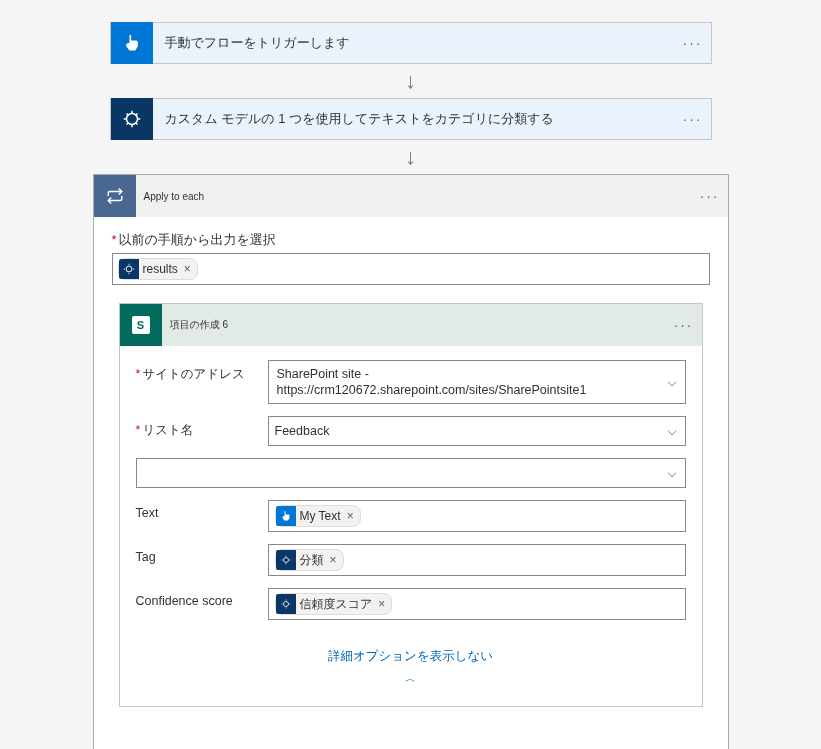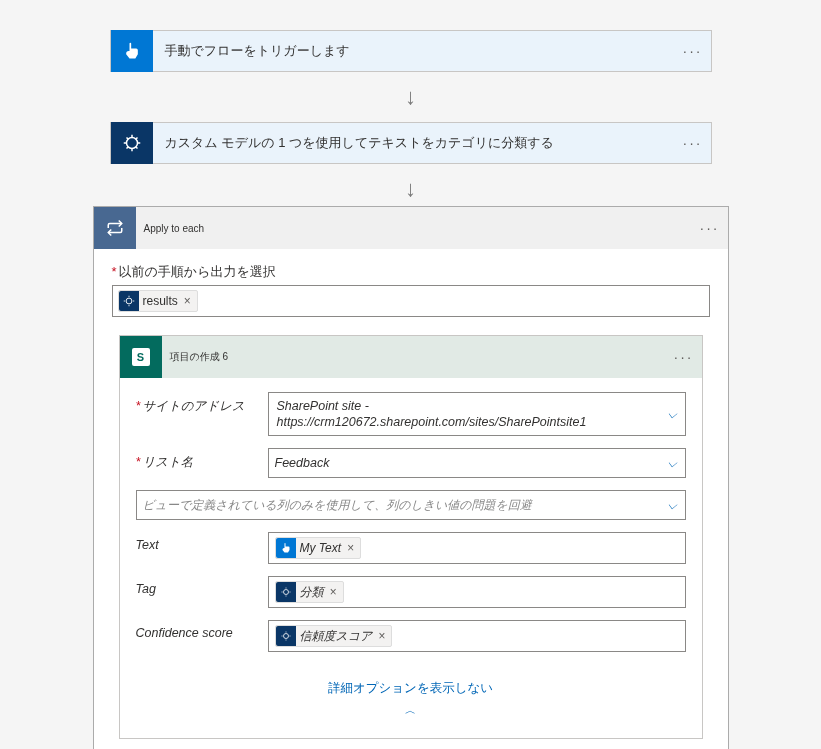--- a/index.html
+++ b/index.html
@@ -11,21 +11,21 @@
     width: 821px;
     height: 749px;
     overflow: hidden;
     position: relative;
   }
   .canvas { padding-top: 22px; }
 
   
   .step-card {
     width: 602px;
-    margin: 8px auto;
+    margin: 0 auto;
     background: #fff;
     border: 1px solid #c8c6c4;
     display: flex;
     align-items: center;
     height: 42px;
   }
   .step-icon {
     width: 42px;
     height: 42px;
     display: flex;
@@ -104,21 +104,21 @@
     min-height: 30px;
     display: flex;
     align-items: center;
   }
 
   .token {
     display: inline-flex;
     align-items: center;
     background: #f3f2f1;
     border: 1px solid #ddd;
-    border-radius: 2px;
+    border-radius: 8px;
     height: 22px;
     font-size: 12px;
     padding-right: 4px;
     gap: 4px;
   }
   .token .tk-ico {
     width: 20px;
     height: 20px;
     display: flex;
     align-items: center;
@@ -155,21 +155,21 @@
     font-size: 14px;
     position: relative;
   }
   .sp-icon .sq {
     width: 18px; height: 18px; background: #fff; color: #036b5e;
     display: flex; align-items: center; justify-content: center;
     font-size: 11px; font-weight: bold; border-radius: 2px;
   }
 
   .form-area { padding: 14px 16px 10px; }
-  .frow { display: flex; align-items: flex-start; margin-bottom: 12px; font-style: italic; }
+  .frow { display: flex; align-items: flex-start; margin-bottom: 12px; }
   .flabel { width: 132px; font-size: 12.5px; color: #323130; padding-top: 6px; flex-shrink: 0;}
   .fcontrol { flex: 1; }
   .control-box {
     border: 1px solid #8a8886;
     min-height: 30px;
     display: flex;
     align-items: center;
     padding: 4px 6px;
     position: relative;
     background: #fff;
@@ -291,21 +291,20 @@
               <div class="control-box" style="padding-right:30px;">
                 <span>Feedback</span>
                 <span class="chev">⌵</span>
               </div>
             </div>
           </div>
 
           <div class="frow">
             <div class="fcontrol">
               <div class="control-box" style="padding-right:30px;">
-                <span class="placeholder">ビューで定義されている列のみを使用して、列のしきい値の問題を回避</span>
                 <span class="chev">⌵</span>
               </div>
             </div>
           </div>
 
           <div class="frow">
             <div class="flabel">Text</div>
             <div class="fcontrol">
               <div class="control-box">
                 <span class="token">

